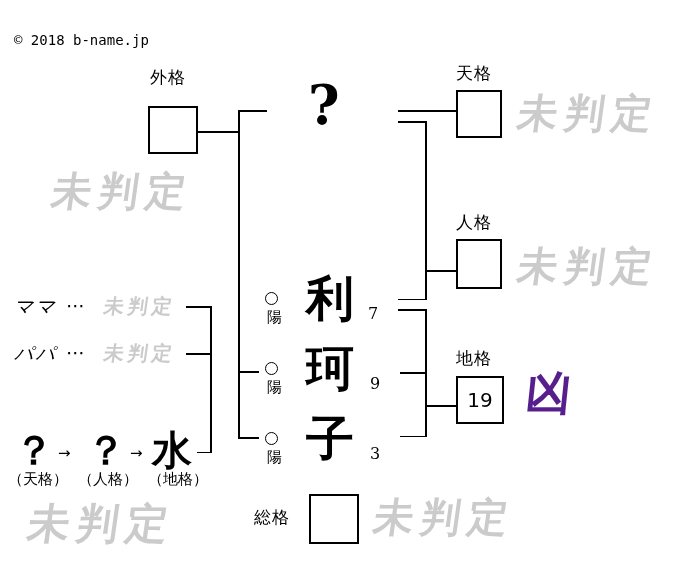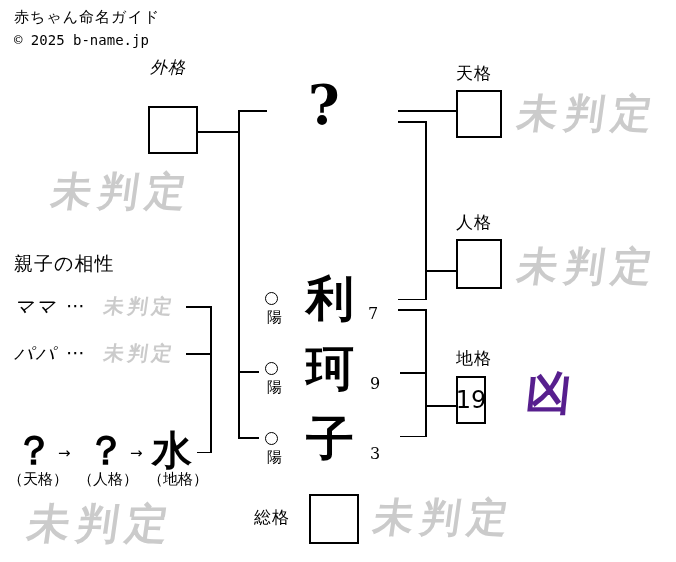--- a/index.html
+++ b/index.html
@@ -33,22 +33,21 @@
   .gogyo-arrow{position:absolute;font-size:15px;line-height:1;}
   .gogyo-sub{position:absolute;font-size:15px;letter-spacing:0px;}
   .luck{position:absolute;font-family:"DejaVu Serif","Liberation Serif",serif;
         font-weight:bold;font-size:46px;line-height:1;transform:skewX(-6deg);}
 </style>
 </head>
 <body>
 
 <div id="stage">
 
-  <div class="abs mono" style="left:14px;top:8px;font-size:15px;letter-spacing:1px;">赤ちゃん命名ガイド</div>
-  <div class="abs mono" style="left:14px;top:32px;font-size:14px;">© 2025 b-name.jp</div>
+  <div class="abs mono" style="left:14px;top:32px;font-size:14px;">© 2018 b-name.jp</div>
 
   <div class="hline" style="left:238px;top:110px;width:29px;"></div>
   <div class="vline" style="left:238px;top:110px;height:328px;"></div>
   <div class="hline" style="left:198px;top:131px;width:41px;"></div>
   <div class="hline" style="left:238px;top:371px;width:21px;"></div>
   <div class="hline" style="left:238px;top:437px;width:21px;"></div>
 
   <div class="hline" style="left:398px;top:110px;width:59px;"></div>
 
   <div class="hline" style="left:398px;top:121px;width:28px;"></div>
@@ -60,34 +59,34 @@
   <div class="vline" style="left:425px;top:309px;height:128px;"></div>
   <div class="hline" style="left:400px;top:372px;width:26px;"></div>
   <div class="hline" style="left:400px;top:435.5px;width:26px;"></div>
   <div class="hline" style="left:425px;top:405px;width:32px;"></div>
 
   <div class="vline" style="left:210px;top:306px;height:147px;"></div>
   <div class="hline" style="left:186px;top:306px;width:25px;"></div>
   <div class="hline" style="left:186px;top:353px;width:25px;"></div>
   <div class="hline" style="left:197px;top:451.5px;width:14px;"></div>
 
-  <div class="kaku-label" style="left:150px;top:56px;font-style:italic;">外格</div>
+  <div class="kaku-label" style="left:150px;top:66px;">外格</div>
   <div class="kaku-box" style="left:148px;top:106px;width:50px;height:48px;"></div>
   <div class="wm wm-big" style="left:52px;top:164px;">未判定</div>
 
   <div class="kaku-label" style="left:456px;top:62px;">天格</div>
   <div class="kaku-box" style="left:456px;top:90px;width:46px;height:48px;"></div>
   <div class="wm wm-big" style="left:518px;top:86px;">未判定</div>
 
   <div class="kaku-label" style="left:456px;top:211px;">人格</div>
   <div class="kaku-box" style="left:456px;top:239px;width:46px;height:50px;"></div>
   <div class="wm wm-big" style="left:518px;top:239px;">未判定</div>
 
   <div class="kaku-label" style="left:456px;top:347px;">地格</div>
-  <div class="kaku-box" style="left:456px;top:376px;width:30px;height:48px;font-size:24px;">
+  <div class="kaku-box" style="left:456px;top:376px;width:48px;height:48px;font-size:20px;">
     <span>19</span>
   </div>
   <div class="luck" style="left:526px;top:370px;color:#571f8e;">凶</div>
 
   <div class="kaku-label" style="left:254px;top:506px;">総格</div>
   <div class="kaku-box" style="left:309px;top:494px;width:50px;height:50px;"></div>
   <div class="wm wm-big" style="left:374px;top:490px;">未判定</div>
 
   <div class="wm wm-big" style="left:28px;top:496px;font-size:42px;">未判定</div>
 
@@ -101,21 +100,20 @@
   <div class="mark-circle" style="left:265px;top:362px;"></div>
   <div class="yinyang" style="left:267px;top:380px;">陽</div>
   <div class="name-char" style="left:306px;top:344px;">珂</div>
   <div class="stroke-num" style="left:370px;top:376px;">9</div>
 
   <div class="mark-circle" style="left:265px;top:432px;"></div>
   <div class="yinyang" style="left:267px;top:450px;">陽</div>
   <div class="name-char" style="left:306px;top:414px;">子</div>
   <div class="stroke-num" style="left:370px;top:446px;">3</div>
 
-  <div class="section-head" style="left:14px;top:251px;">親子の相性</div>
 
   <div class="row-label" style="left:14px;top:294px;">ママ</div>
   <div class="abs" style="left:66px;top:294px;font-size:19px;">⋯</div>
   <div class="wm wm-small" style="left:104px;top:293px;">未判定</div>
 
   <div class="row-label" style="left:14px;top:341px;">パパ</div>
   <div class="abs" style="left:66px;top:341px;font-size:19px;">⋯</div>
   <div class="wm wm-small" style="left:104px;top:340px;">未判定</div>
 
 

